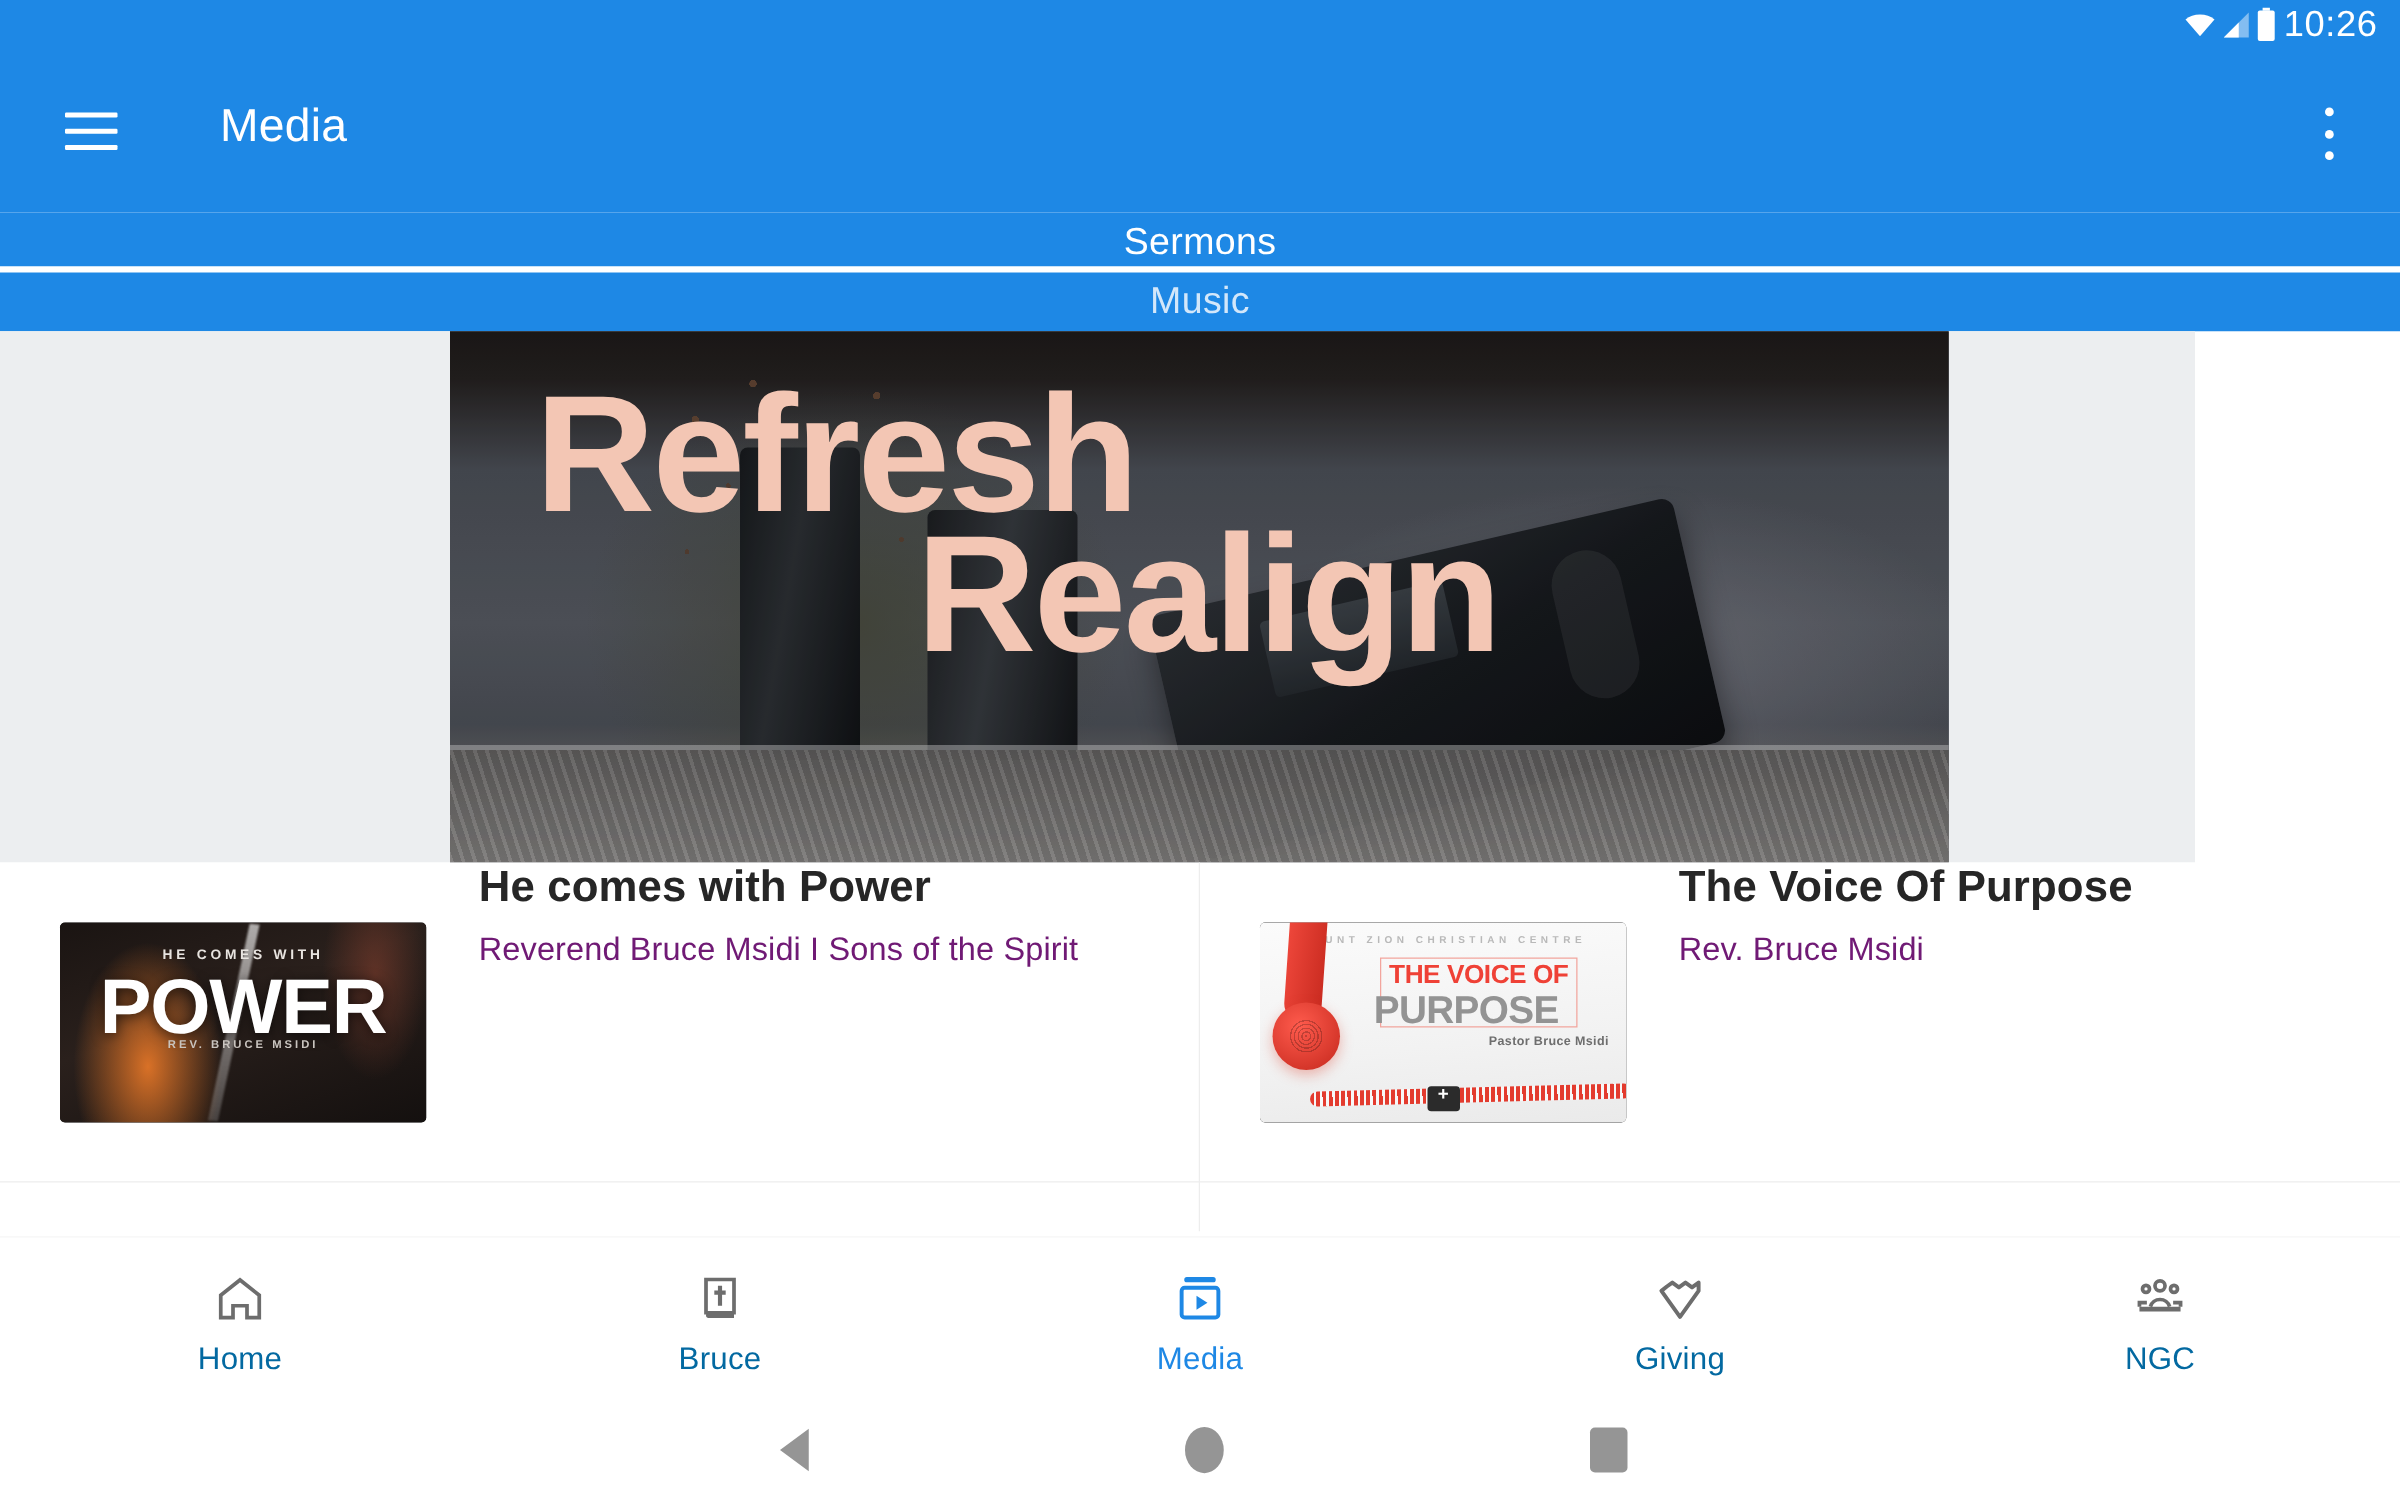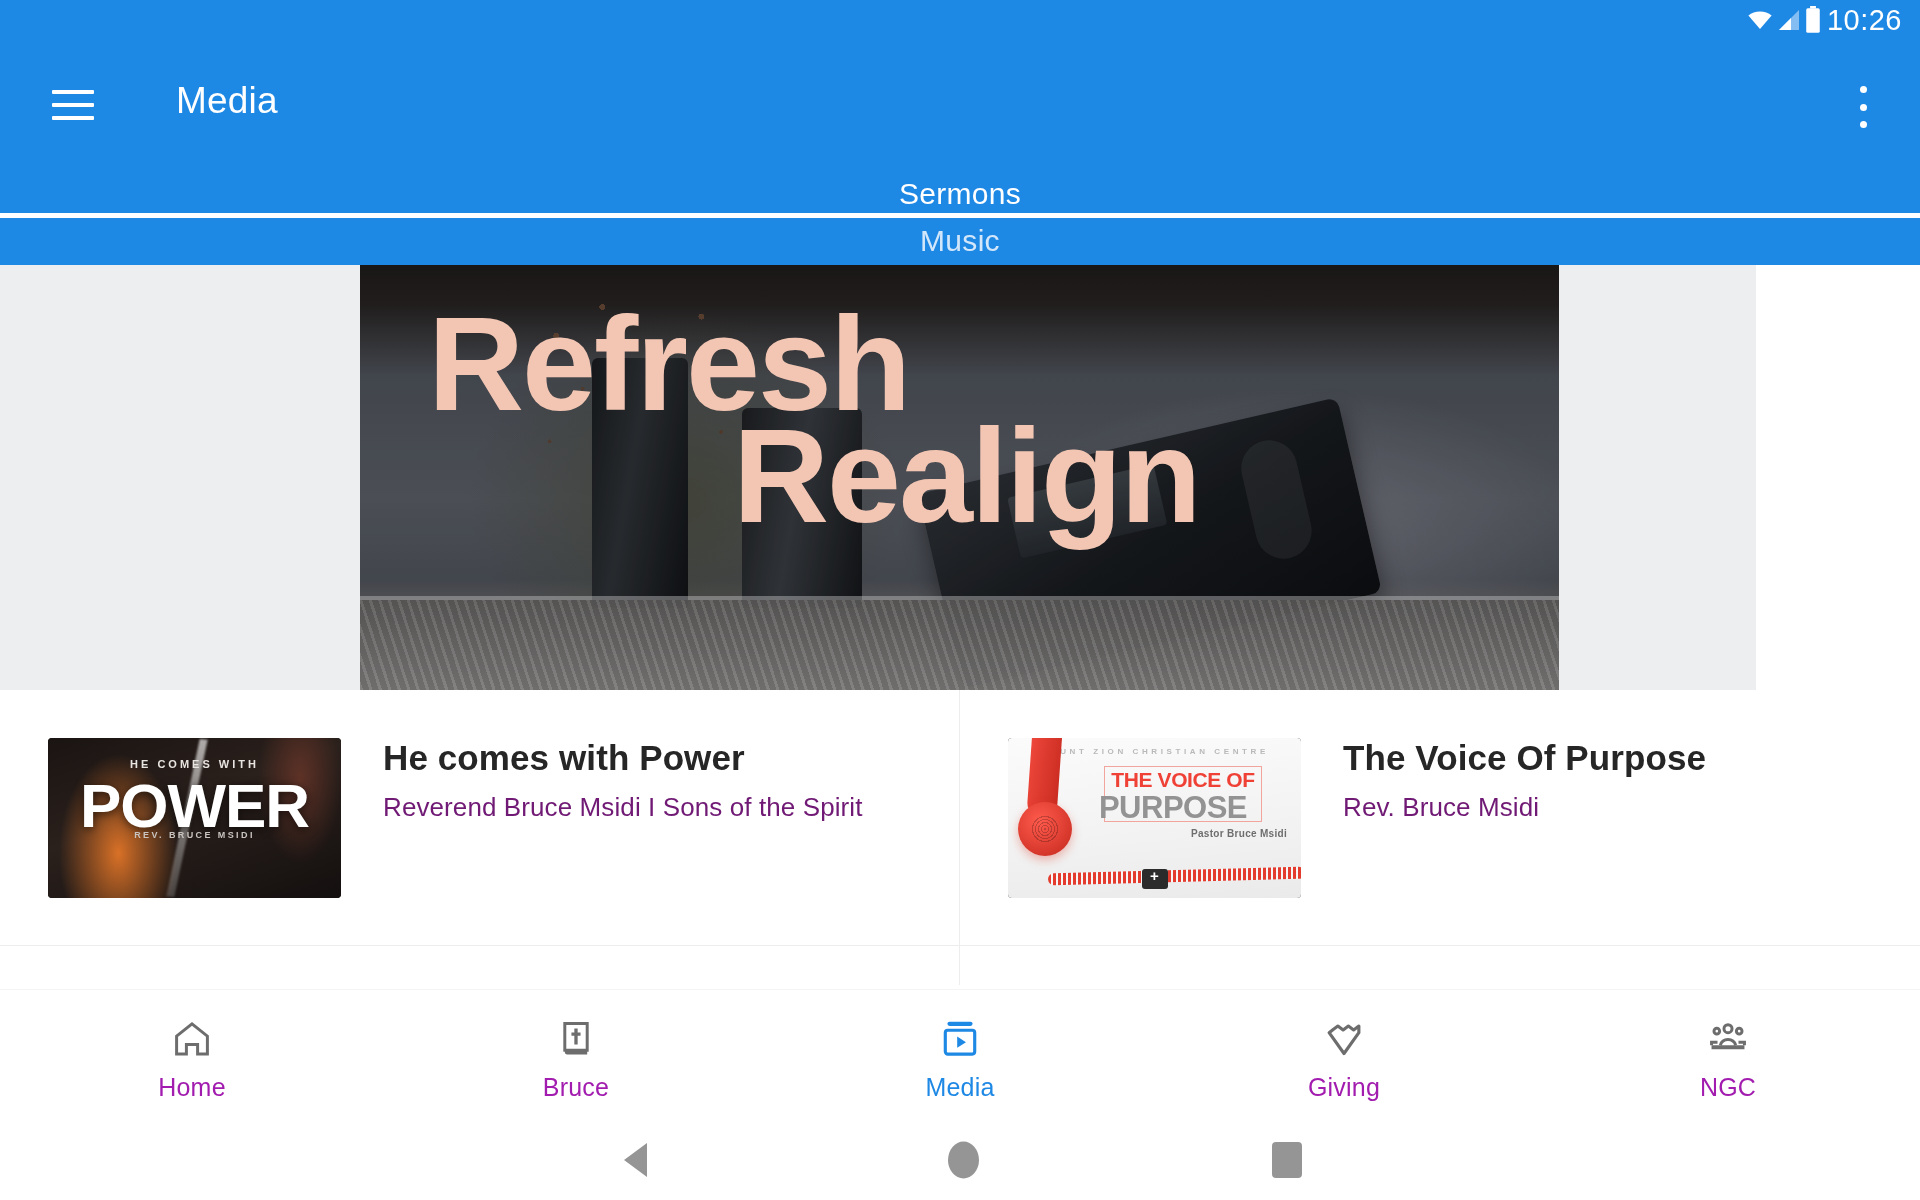--- a/index.html
+++ b/index.html
@@ -156,21 +156,21 @@
     display:flex; align-items:flex-start; cursor:pointer;
   }
   .card.c1{ left:0; }
   .card.c2{ left:960px; }
   .thumb{
     position:relative; margin-left:48px; margin-top:48px;
     width:293px; height:160px; border-radius:4px; overflow:hidden;
     background:#1a1a1a; flex:0 0 auto;
   }
   .card.c2 .thumb{ margin-left:48px; }
-  .card-text{ margin-left:42px; margin-top:48px; }
+  .card-text{ margin-left:42px; }
   .card-title{
     font-size:35px; font-weight:700; color:#262626; letter-spacing:0.1px;
     white-space:nowrap;
   }
   .card-sub{
     margin-top:14px; font-size:26px; color:#701a75; letter-spacing:0.1px;
     white-space:nowrap;
   }
 
   
@@ -257,21 +257,21 @@
   
   .bottomnav{
     position:absolute; top:990px; left:0; width:1920px; height:130px;
     background:#ffffff; display:flex; box-shadow:0 -1px 0 rgba(0,0,0,0.04);
   }
   .nav-item{
     flex:1 1 20%; display:flex; flex-direction:column; align-items:center;
     justify-content:center; gap:12px; cursor:pointer; padding-top:8px;
   }
   .nav-ico{ height:44px; display:flex; align-items:center; justify-content:center; }
-  .nav-lbl{ font-size:25px; color:#a21caf; letter-spacing:0.2px; }
+  .nav-lbl{ font-size:25px; color:#0369a1; letter-spacing:0.2px; }
   .nav-item.active .nav-lbl{ color:#1e88e5; }
 
   
   .sysnav{
     position:absolute; top:1120px; left:0; width:1920px; height:80px;
     background:#ffffff; display:flex; align-items:center;
   }
   .sys-btn{ position:absolute; top:50%; transform:translateY(-50%); cursor:pointer; }
   .sys-back{
     left:624px; width:0; height:0;

